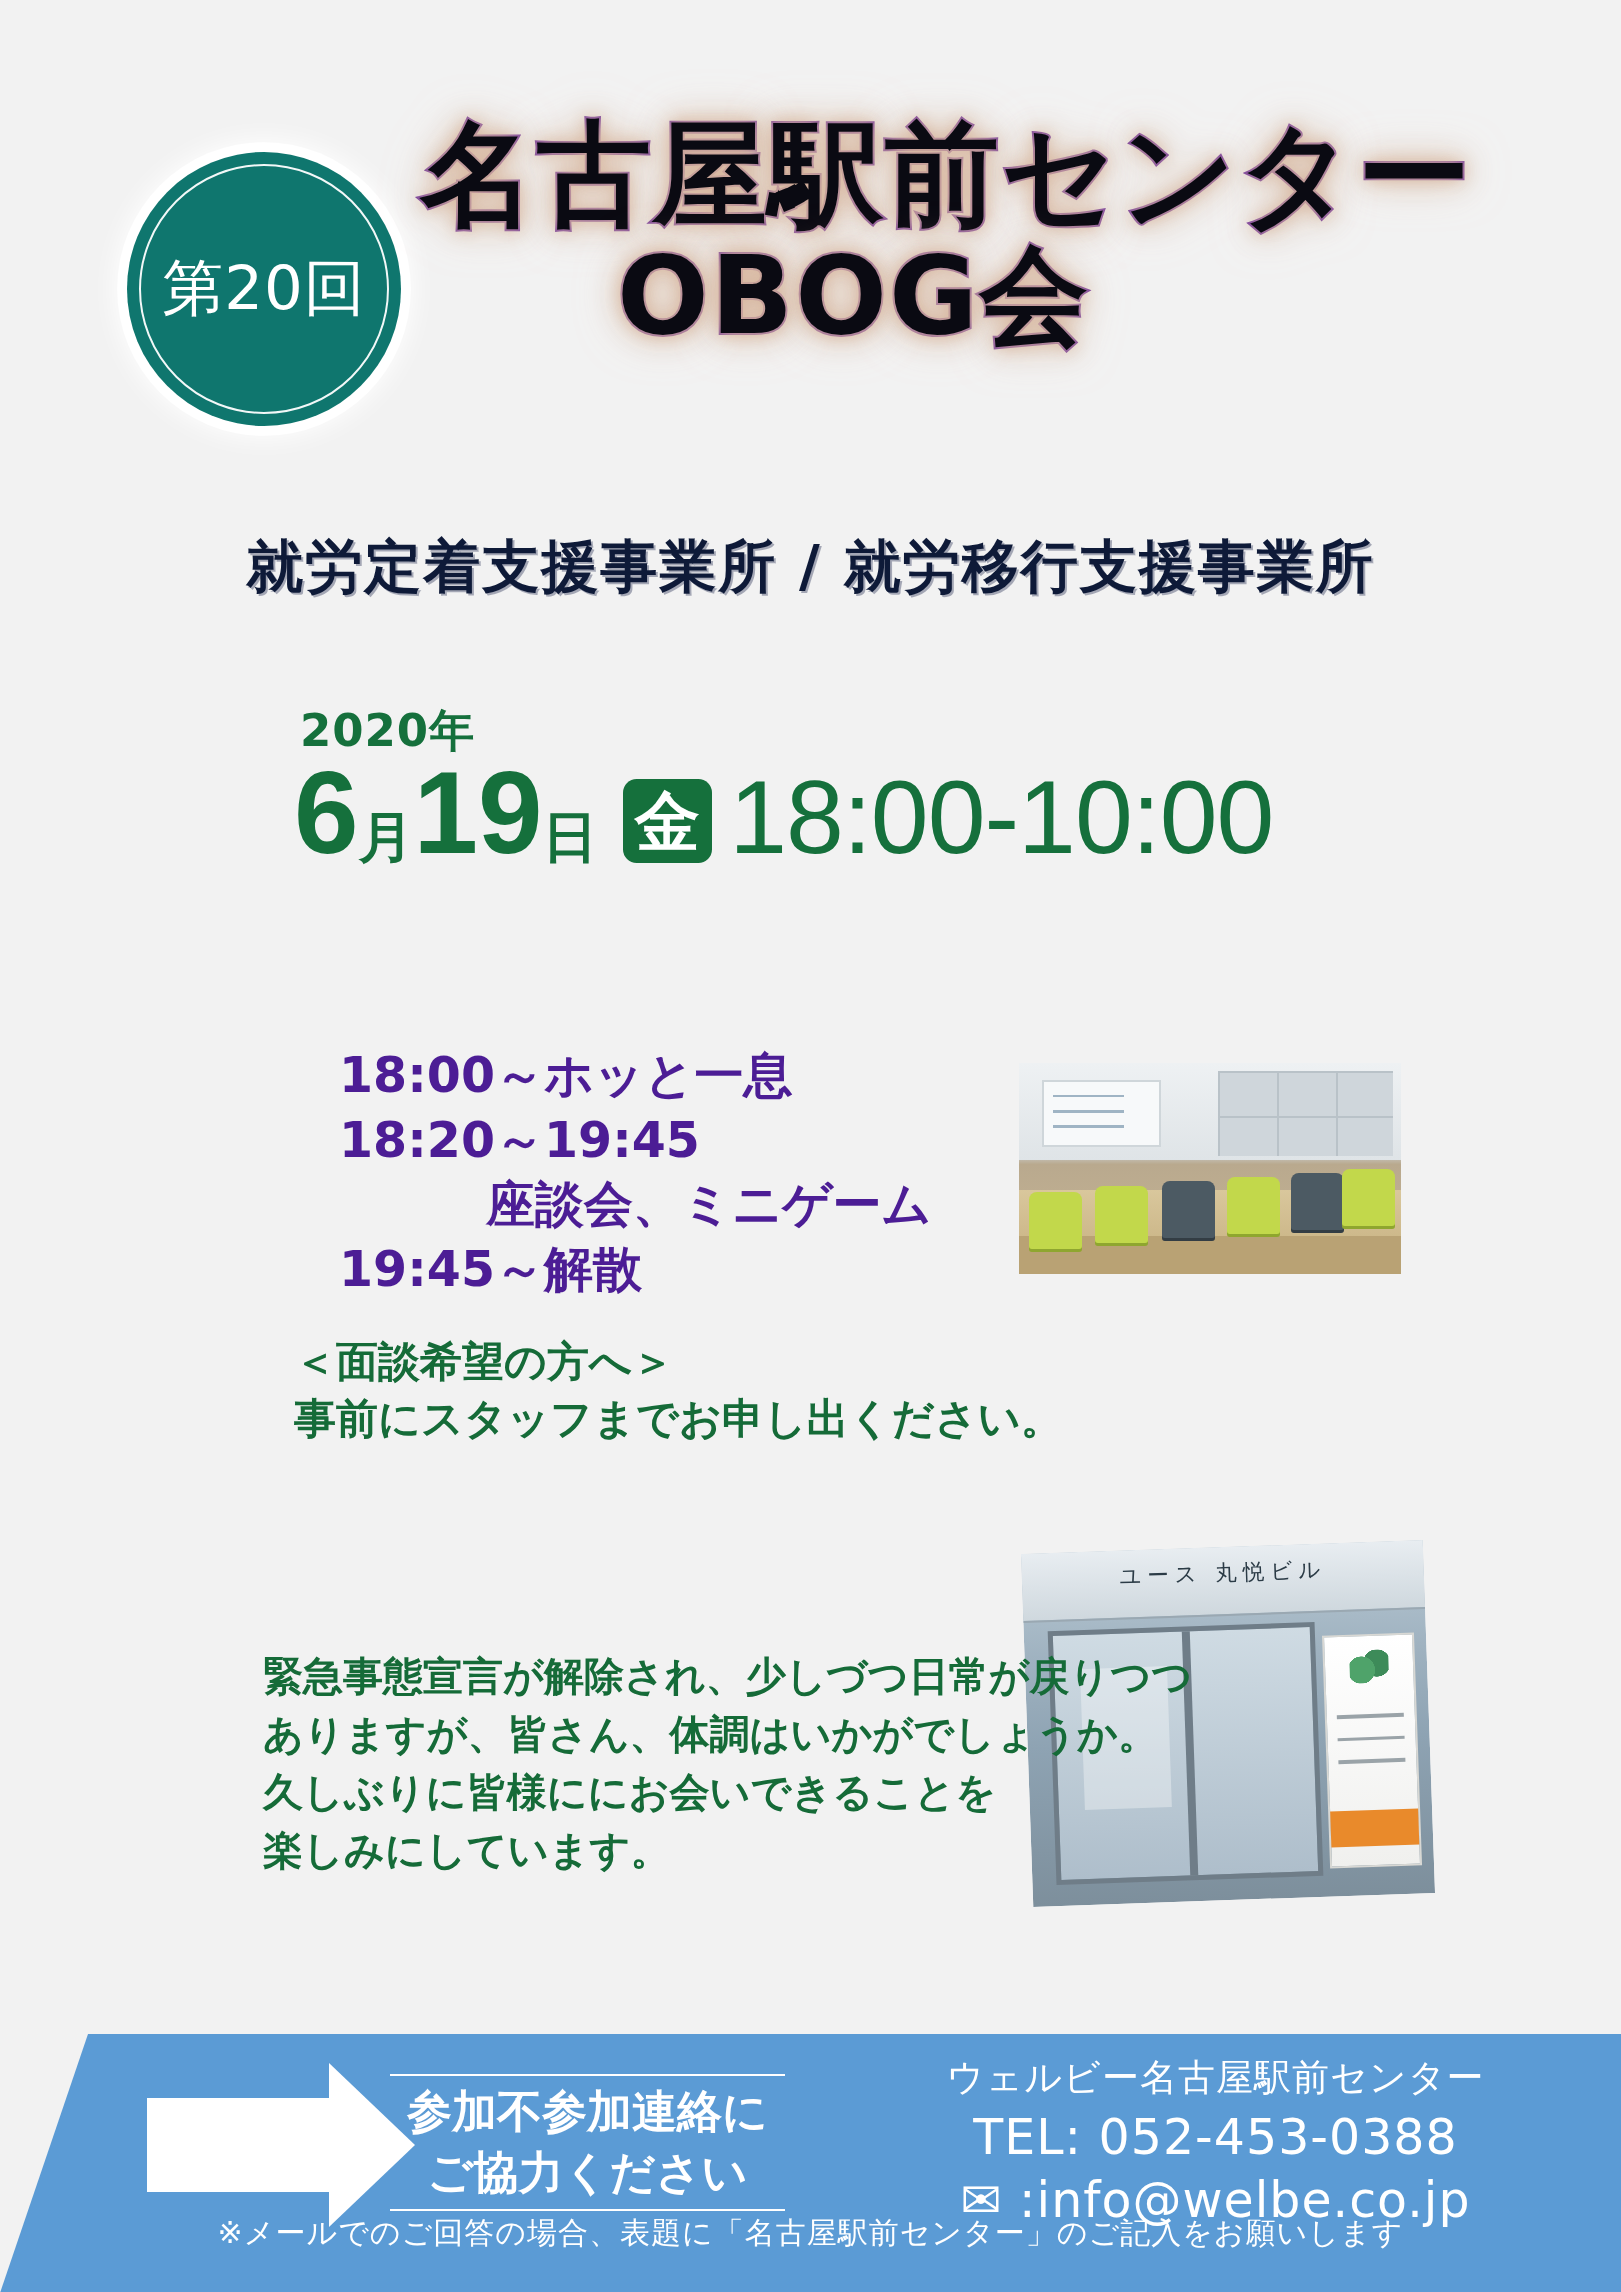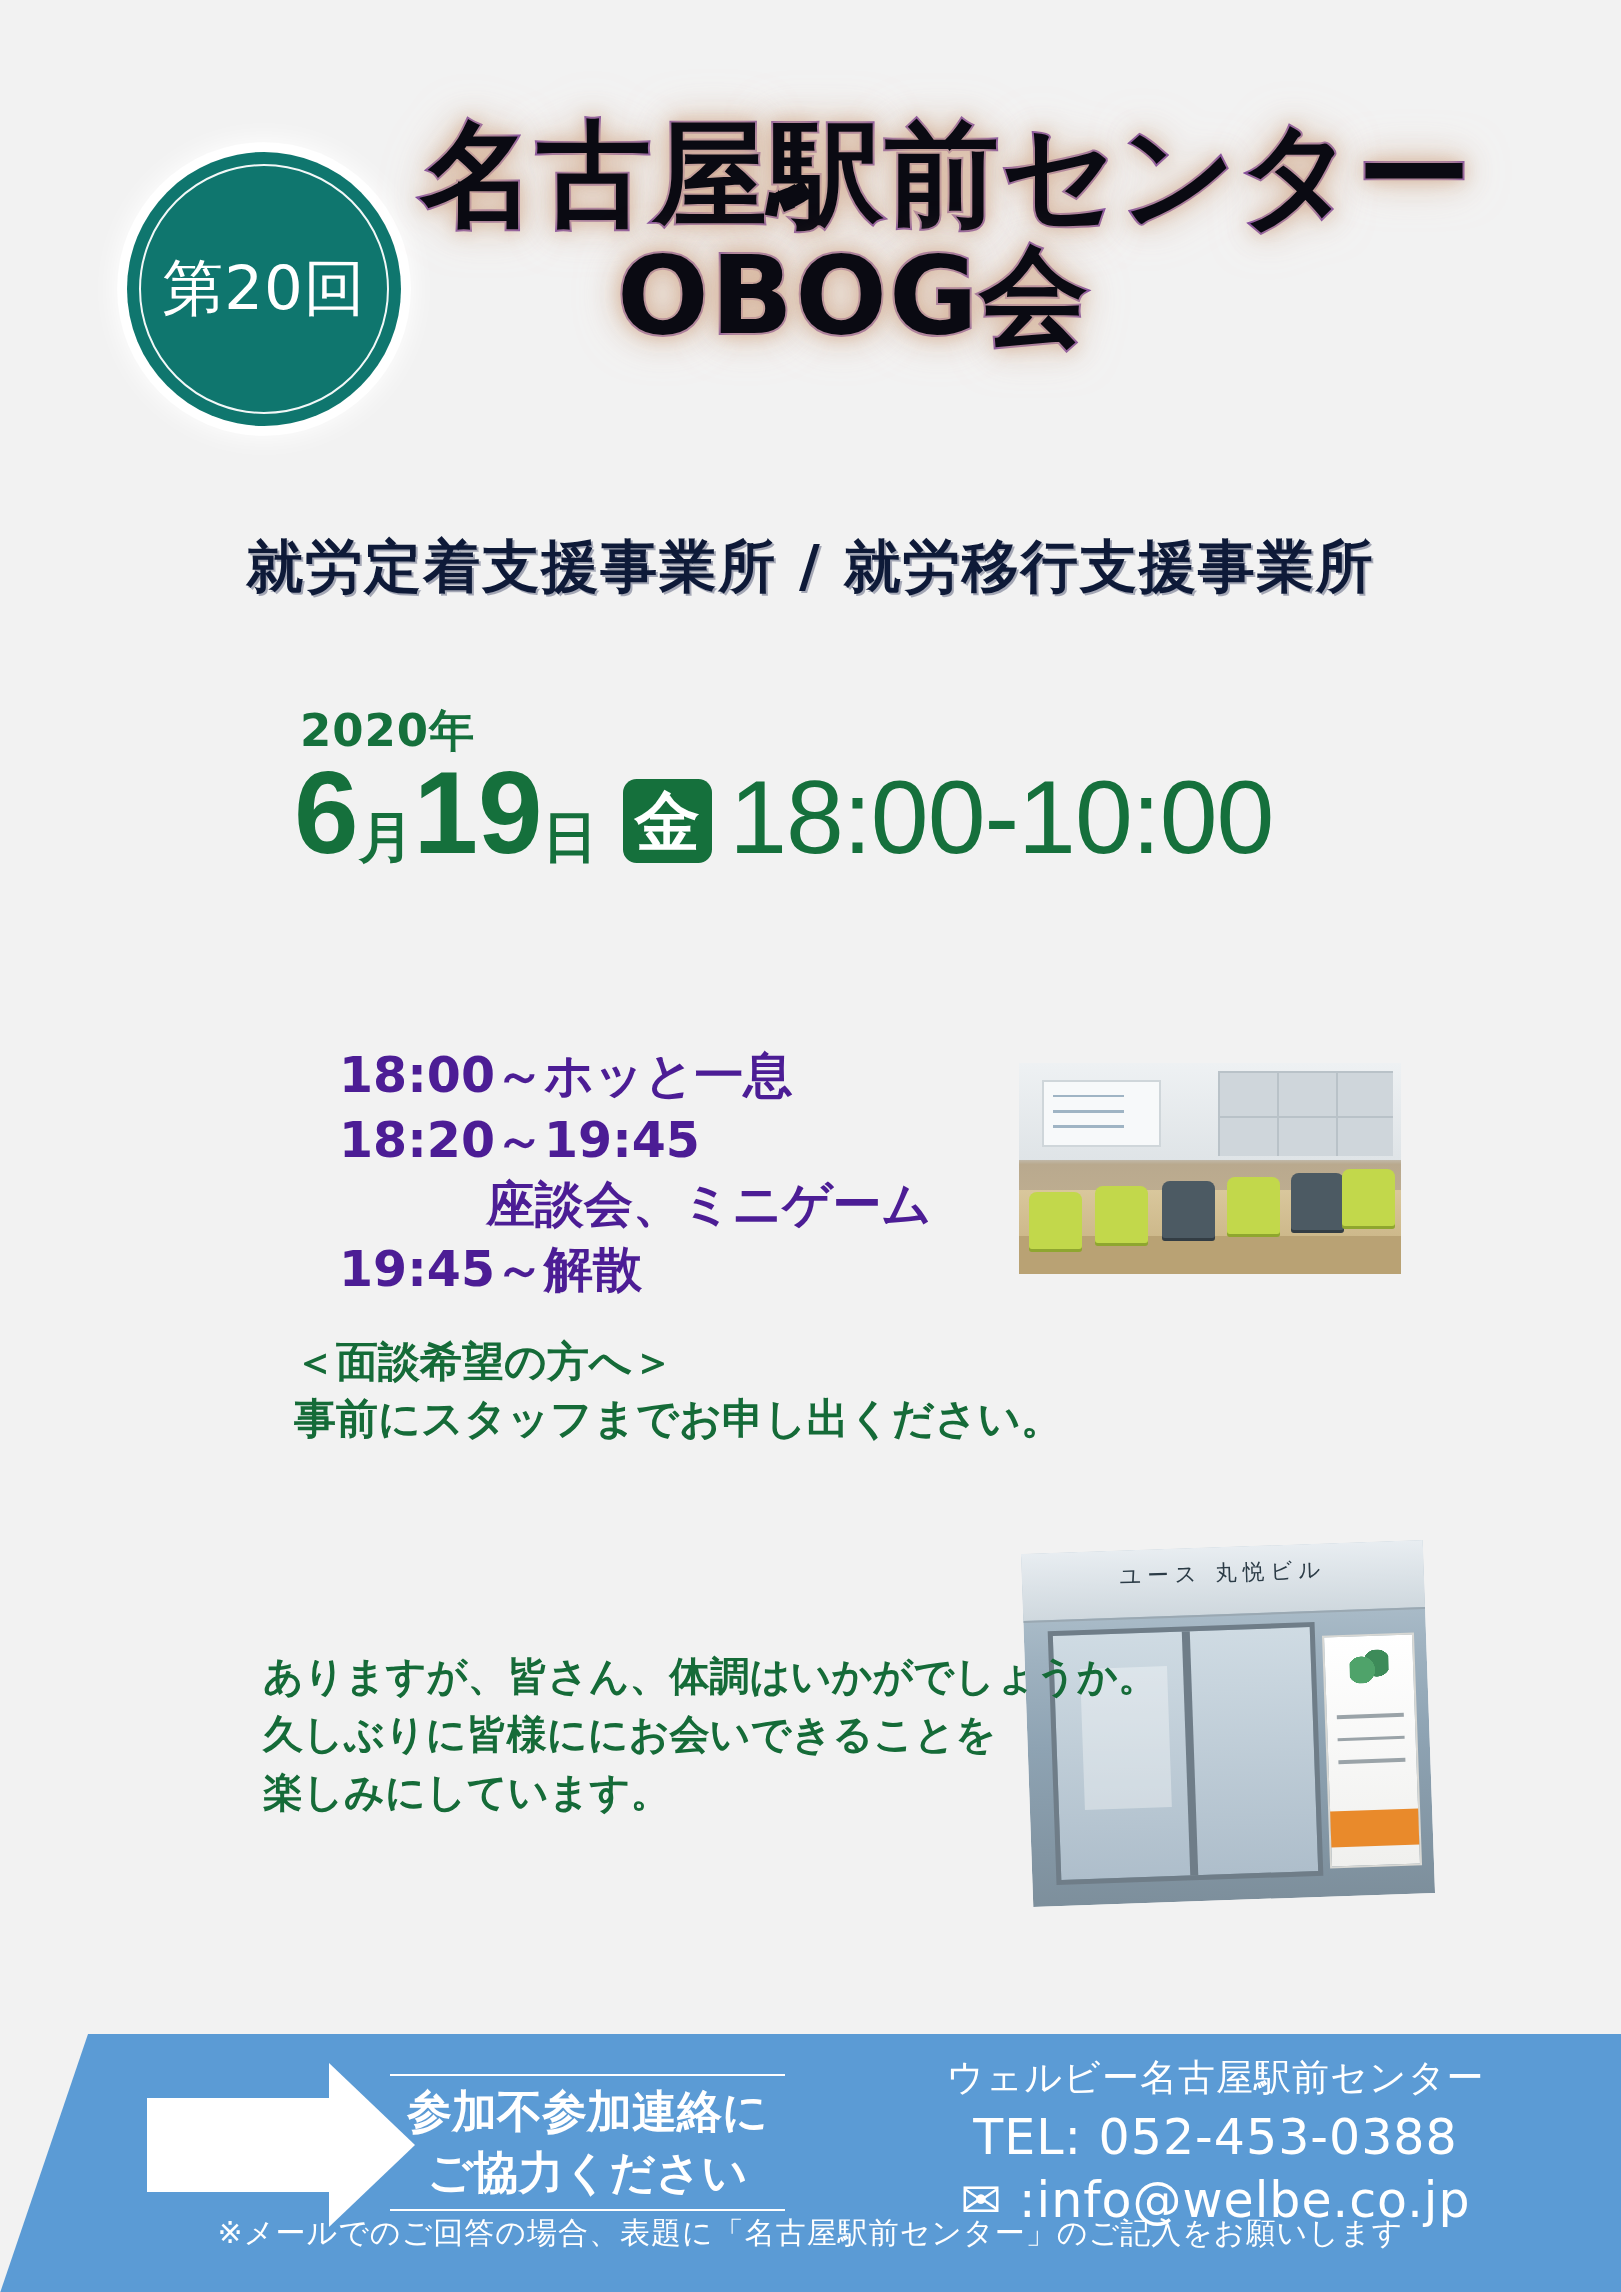--- a/index.html
+++ b/index.html
@@ -234,20 +234,21 @@
     <div class="banner">
       <div class="leaf"></div>
       <div class="ln" style="top:34%"></div>
       <div class="ln" style="top:44%"></div>
       <div class="ln" style="top:54%"></div>
       <div class="orange"></div>
     </div>
   </div>
 
   <div class="message">
+    <div>緊急事態宣言が解除され、少しづつ日常が戻りつつ</div>
     <div>ありますが、皆さん、体調はいかがでしょうか。</div>
     <div>久しぶりに皆様ににお会いできることを</div>
     <div>楽しみにしています。</div>
   </div>
 
   <div class="footer"></div>
   <div class="notch"></div>
   <div class="arrow"></div>
 
   <div class="foot-left">

